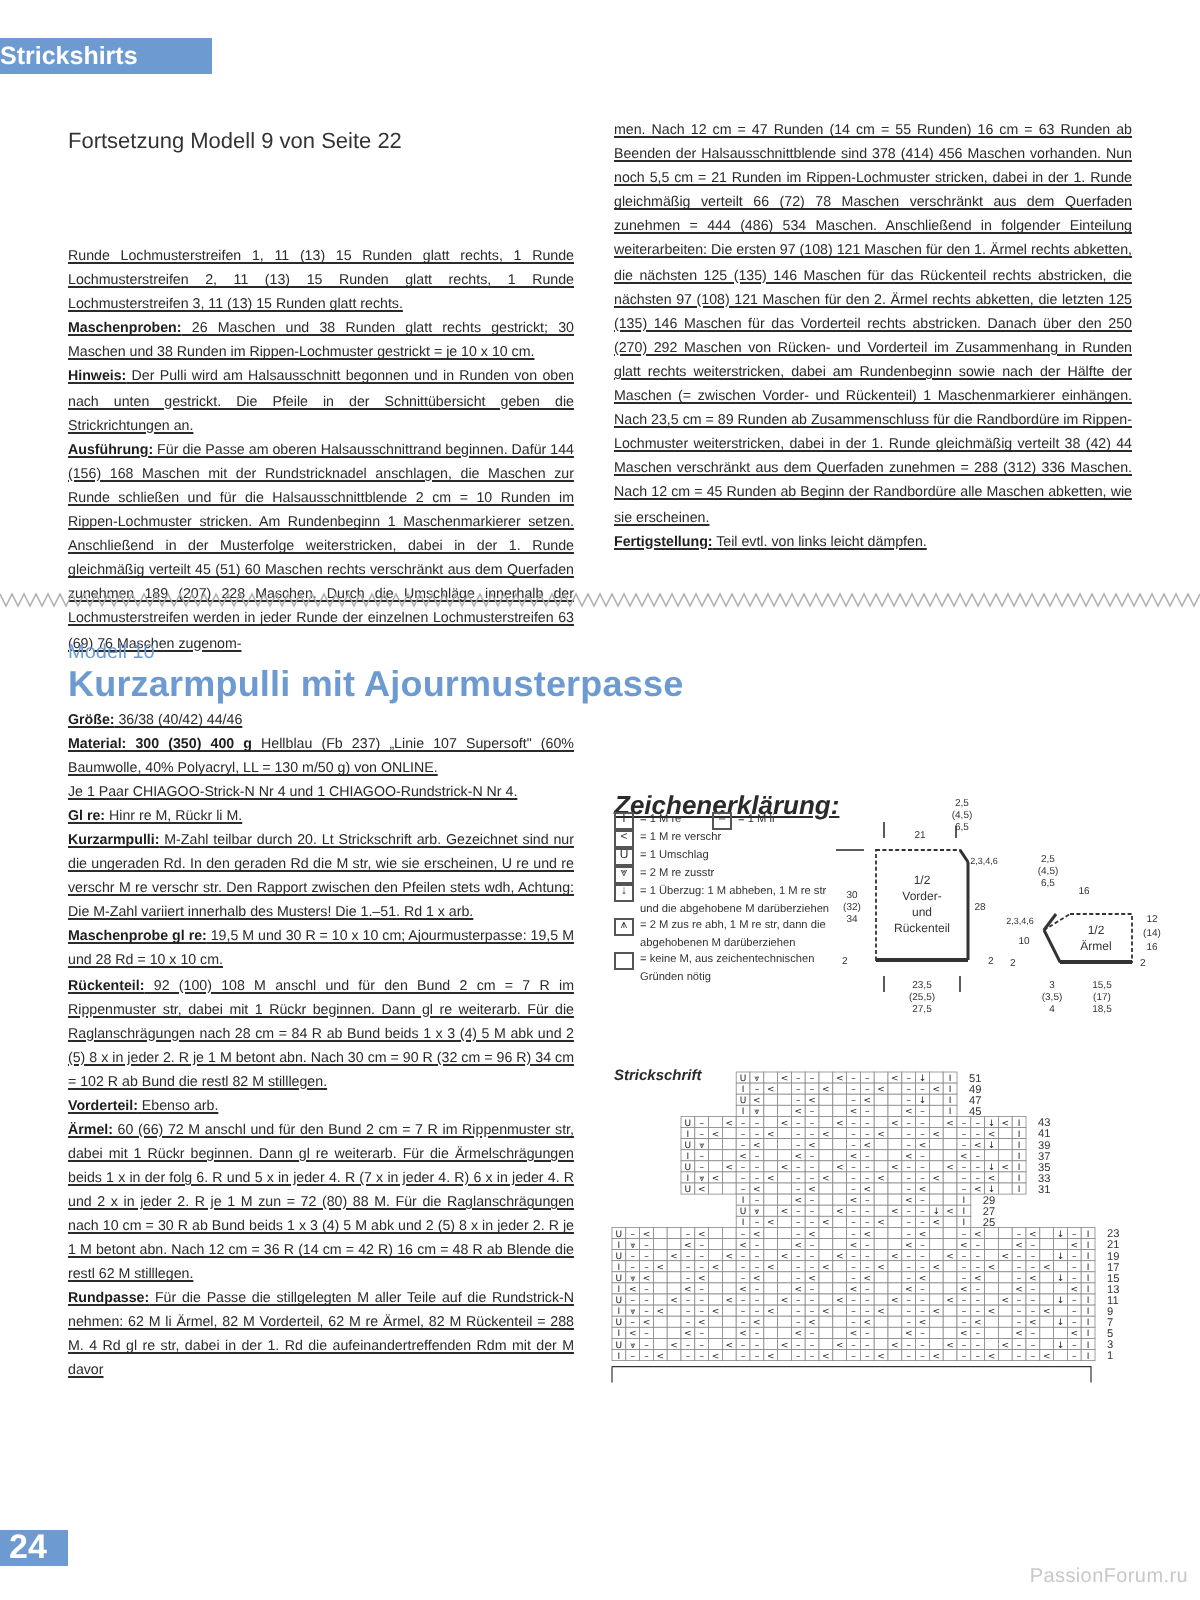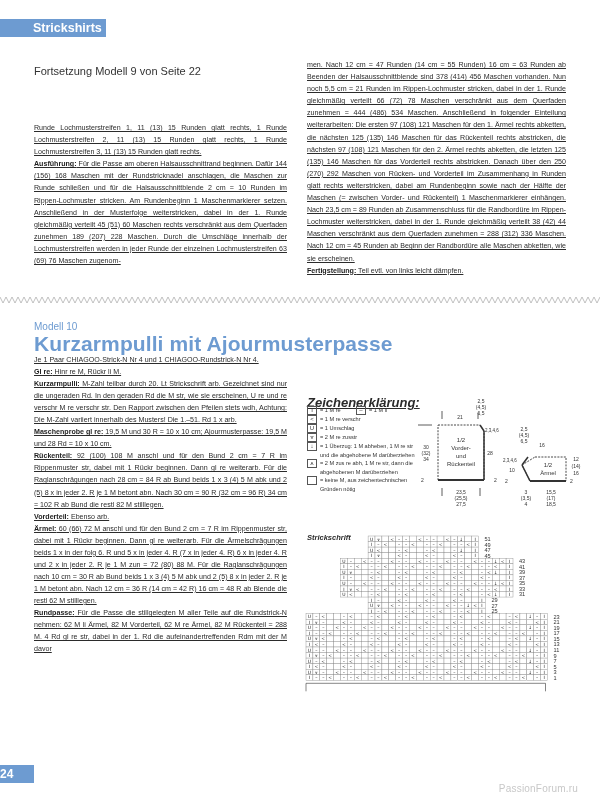--- a/index.html
+++ b/index.html
@@ -1,66 +1,70 @@
 <!DOCTYPE html>
 <html><head>
 <meta charset="utf-8">
 <style>
   html, body { margin:0; padding:0; }
   body { width:600px; height:800px; background:#ffffff; position:relative; overflow:hidden;
          font-family:"Liberation Sans", sans-serif; color:#2a2a2a; }
   .section-tab { position:absolute; left:0; top:19px; width:106px; height:18px; background:#6d9bd1;
-                 color:#fff; font-weight:bold; font-size:12.5px; line-height:18px; padding-left:33px; box-sizing:border-box; }
+                 color:#fff; font-weight:bold; font-size:12.5px; line-height:18px; box-sizing:border-box; }
   .cont-title { position:absolute; left:34px; top:65px; font-size:11px; color:#333; }
   .col { position:absolute; font-size:7.1px; line-height:12.1px; text-align:justify; color:#2b2b2b;text-decoration:underline; }
   .col p { margin:0; }
   .col b { color:#1d1d1d; }
   #colA { left:34px; top:88px; width:253px;margin-top:34px; }
   #colB { left:307px; top:59px; width:259px; }
   .zigzag { position:absolute; left:0; top:296px; width:600px; height:8px; }
   .model-num { position:absolute; left:34px; top:321px; font-size:10px; font-weight:normal; color:#6d9bd1; }
-  .model-title { position:absolute; left:34px; top:332px; font-size:21px; font-weight:bold; color:#6d9bd1; letter-spacing:0.1px; }
+  .model-title { position:absolute; left:34px; top:332px; font-size:18px; font-weight:bold; color:#6d9bd1; letter-spacing:0.1px; }
   #colC { left:34px; top:354px; width:253px; line-height:12.05px; }
   #colD { left:307px; top:328px; width:259px; }
   .legend-title { position:absolute; left:307px; top:395px; font-size:13px; font-weight:bold; font-style:italic; text-decoration:underline; }
   .legend { position:absolute; left:307px; top:406px; width:112px; font-size:5.6px; line-height:8.5px; color:#333; }
   .legend .row { display:flex; align-items:flex-start; }
   .legend .sym { width:8px; height:7px; border:1px solid #555; font-size:6px; line-height:7px; text-align:center; margin-right:3px; flex:none; }
   .legend .txt { flex:1; }
   .schematic { position:absolute; left:418px; top:395px; width:182px; height:125px; }
   .stsch-title { position:absolute; left:307px; top:533px; font-size:7.5px; font-weight:bold; font-style:italic; }
   .chart { position:absolute; left:300px; top:530px; width:300px; height:230px; }
   .page-num { position:absolute; left:0; top:765px; width:34px; height:18px; background:#6d9bd1; color:#fff;
-              font-weight:bold; font-size:12px; line-height:18px; text-align:left; padding-right:6px; box-sizing:border-box; }
-  .watermark { position:absolute; right:22px; top:783px; font-size:10px; color:#c8c8c8; letter-spacing:0.2px; }
+              font-weight:bold; font-size:17px; line-height:18px; text-align:center; padding-right:6px; box-sizing:border-box; }
+  .watermark { position:absolute; right:6px; top:783px; font-size:10px; color:#c8c8c8; letter-spacing:0.2px; }
 </style>
 </head>
 <body>
 
 <div class="section-tab"><span>Strickshirts</span></div>
 
 <div class="cont-title">Fortsetzung Modell 9 von Seite 22</div>
 
 <div id="colA" class="col">
     <p><span>Runde Lochmusterstreifen 1, 11 (13) 15 Runden glatt rechts, 1 Runde Lochmusterstreifen 2, 11 (13) 15 Runden glatt rechts, 1 Runde Lochmusterstreifen 3, 11 (13) 15 Runden glatt rechts.</span></p>
+    <p><b>Maschenproben:</b><span> 26 Maschen und 38 Runden glatt rechts gestrickt; 30 Maschen und 38 Runden im Rippen-Lochmuster gestrickt = je 10 x 10 cm.</span></p>
+    <p><b>Hinweis:</b><span> Der Pulli wird am Halsausschnitt begonnen und in Runden von oben nach unten gestrickt. Die Pfeile in der Schnittübersicht geben die Strickrichtungen an.</span></p>
     <p><b>Ausführung:</b><span> Für die Passe am oberen Halsausschnittrand beginnen. Dafür 144 (156) 168 Maschen mit der Rundstricknadel anschlagen, die Maschen zur Runde schließen und für die Halsausschnittblende 2 cm = 10 Runden im Rippen-Lochmuster stricken. Am Rundenbeginn 1 Maschenmarkierer setzen. Anschließend in der Musterfolge weiterstricken, dabei in der 1. Runde gleichmäßig verteilt 45 (51) 60 Maschen rechts verschränkt aus dem Querfaden zunehmen 189 (207) 228 Maschen. Durch die Umschläge innerhalb der Lochmusterstreifen werden in jeder Runde der einzelnen Lochmusterstreifen 63 (69) 76 Maschen zugenom-</span></p>
   </div>
 <div id="colB" class="col">
     <p><span>men. Nach 12 cm = 47 Runden (14 cm = 55 Runden) 16 cm = 63 Runden ab Beenden der Halsausschnittblende sind 378 (414) 456 Maschen vorhanden. Nun noch 5,5 cm = 21 Runden im Rippen-Lochmuster stricken, dabei in der 1. Runde gleichmäßig verteilt 66 (72) 78 Maschen verschränkt aus dem Querfaden zunehmen = 444 (486) 534 Maschen. Anschließend in folgender Einteilung weiterarbeiten: Die ersten 97 (108) 121 Maschen für den 1. Ärmel rechts abketten, die nächsten 125 (135) 146 Maschen für das Rückenteil rechts abstricken, die nächsten 97 (108) 121 Maschen für den 2. Ärmel rechts abketten, die letzten 125 (135) 146 Maschen für das Vorderteil rechts abstricken. Danach über den 250 (270) 292 Maschen von Rücken- und Vorderteil im Zusammenhang in Runden glatt rechts weiterstricken, dabei am Rundenbeginn sowie nach der Hälfte der Maschen (= zwischen Vorder- und Rückenteil) 1 Maschenmarkierer einhängen. Nach 23,5 cm = 89 Runden ab Zusammenschluss für die Randbordüre im Rippen-Lochmuster weiterstricken, dabei in der 1. Runde gleichmäßig verteilt 38 (42) 44 Maschen verschränkt aus dem Querfaden zunehmen = 288 (312) 336 Maschen. Nach 12 cm = 45 Runden ab Beginn der Randbordüre alle Maschen abketten, wie sie erscheinen.</span></p>
     <p><b>Fertigstellung:</b><span> Teil evtl. von links leicht dämpfen.</span></p>
   </div>
 
 <svg class="zigzag" viewBox="0 0 600 8" preserveAspectRatio="none">
   <polyline id="zz" fill="none" stroke="#b0b0b0" stroke-width="0.8" points="0,1 3,7 6,1 9,7 12,1 15,7 18,1 21,7 24,1 27,7 30,1 33,7 36,1 39,7 42,1 45,7 48,1 51,7 54,1 57,7 60,1 63,7 66,1 69,7 72,1 75,7 78,1 81,7 84,1 87,7 90,1 93,7 96,1 99,7 102,1 105,7 108,1 111,7 114,1 117,7 120,1 123,7 126,1 129,7 132,1 135,7 138,1 141,7 144,1 147,7 150,1 153,7 156,1 159,7 162,1 165,7 168,1 171,7 174,1 177,7 180,1 183,7 186,1 189,7 192,1 195,7 198,1 201,7 204,1 207,7 210,1 213,7 216,1 219,7 222,1 225,7 228,1 231,7 234,1 237,7 240,1 243,7 246,1 249,7 252,1 255,7 258,1 261,7 264,1 267,7 270,1 273,7 276,1 279,7 282,1 285,7 288,1 291,7 294,1 297,7 300,1 303,7 306,1 309,7 312,1 315,7 318,1 321,7 324,1 327,7 330,1 333,7 336,1 339,7 342,1 345,7 348,1 351,7 354,1 357,7 360,1 363,7 366,1 369,7 372,1 375,7 378,1 381,7 384,1 387,7 390,1 393,7 396,1 399,7 402,1 405,7 408,1 411,7 414,1 417,7 420,1 423,7 426,1 429,7 432,1 435,7 438,1 441,7 444,1 447,7 450,1 453,7 456,1 459,7 462,1 465,7 468,1 471,7 474,1 477,7 480,1 483,7 486,1 489,7 492,1 495,7 498,1 501,7 504,1 507,7 510,1 513,7 516,1 519,7 522,1 525,7 528,1 531,7 534,1 537,7 540,1 543,7 546,1 549,7 552,1 555,7 558,1 561,7 564,1 567,7 570,1 573,7 576,1 579,7 582,1 585,7 588,1 591,7 594,1 597,7 600,1"></polyline>
 </svg>
 
 <div class="model-num">Modell 10</div>
 <div class="model-title">Kurzarmpulli mit Ajourmusterpasse</div>
 
 <div id="colC" class="col">
+    <p><b>Größe:</b><span> 36/38 (40/42) 44/46</span></p>
+    <p><b>Material: 300 (350) 400 g</b><span> Hellblau (Fb 237) „Linie 107 Supersoft" (60% Baumwolle, 40% Polyacryl, LL = 130 m/50 g) von ONLINE.</span></p>
     <p><span>Je 1 Paar CHIAGOO-Strick-N Nr 4 und 1 CHIAGOO-Rundstrick-N Nr 4.</span></p>
     <p><b>Gl re:</b><span> Hinr re M, Rückr li M.</span></p>
     <p><b>Kurzarmpulli:</b><span> M-Zahl teilbar durch 20. Lt Strickschrift arb. Gezeichnet sind nur die ungeraden Rd. In den geraden Rd die M str, wie sie erscheinen, U re und re verschr M re verschr str. Den Rapport zwischen den Pfeilen stets wdh, Achtung: Die M-Zahl variiert innerhalb des Musters! Die 1.–51. Rd 1 x arb.</span></p>
     <p><b>Maschenprobe gl re:</b><span> 19,5 M und 30 R = 10 x 10 cm; Ajourmusterpasse: 19,5 M und 28 Rd = 10 x 10 cm.</span></p>
     <p><b>Rückenteil:</b><span> 92 (100) 108 M anschl und für den Bund 2 cm = 7 R im Rippenmuster str, dabei mit 1 Rückr beginnen. Dann gl re weiterarb. Für die Raglanschrägungen nach 28 cm = 84 R ab Bund beids 1 x 3 (4) 5 M abk und 2 (5) 8 x in jeder 2. R je 1 M betont abn. Nach 30 cm = 90 R (32 cm = 96 R) 34 cm = 102 R ab Bund die restl 82 M stilllegen.</span></p>
     <p><b>Vorderteil:</b><span> Ebenso arb.</span></p>
     <p><b>Ärmel:</b><span> 60 (66) 72 M anschl und für den Bund 2 cm = 7 R im Rippenmuster str, dabei mit 1 Rückr beginnen. Dann gl re weiterarb. Für die Ärmelschrägungen beids 1 x in der folg 6. R und 5 x in jeder 4. R (7 x in jeder 4. R) 6 x in jeder 4. R und 2 x in jeder 2. R je 1 M zun = 72 (80) 88 M. Für die Raglanschrägungen nach 10 cm = 30 R ab Bund beids 1 x 3 (4) 5 M abk und 2 (5) 8 x in jeder 2. R je 1 M betont abn. Nach 12 cm = 36 R (14 cm = 42 R) 16 cm = 48 R ab Blende die restl 62 M stilllegen.</span></p>
     <p><b>Rundpasse:</b><span> Für die Passe die stillgelegten M aller Teile auf die Rundstrick-N nehmen: 62 M li Ärmel, 82 M Vorderteil, 62 M re Ärmel, 82 M Rückenteil = 288 M. 4 Rd gl re str, dabei in der 1. Rd die aufeinandertreffenden Rdm mit der M davor</span></p>
   </div>
 <div id="colD" class="col">

